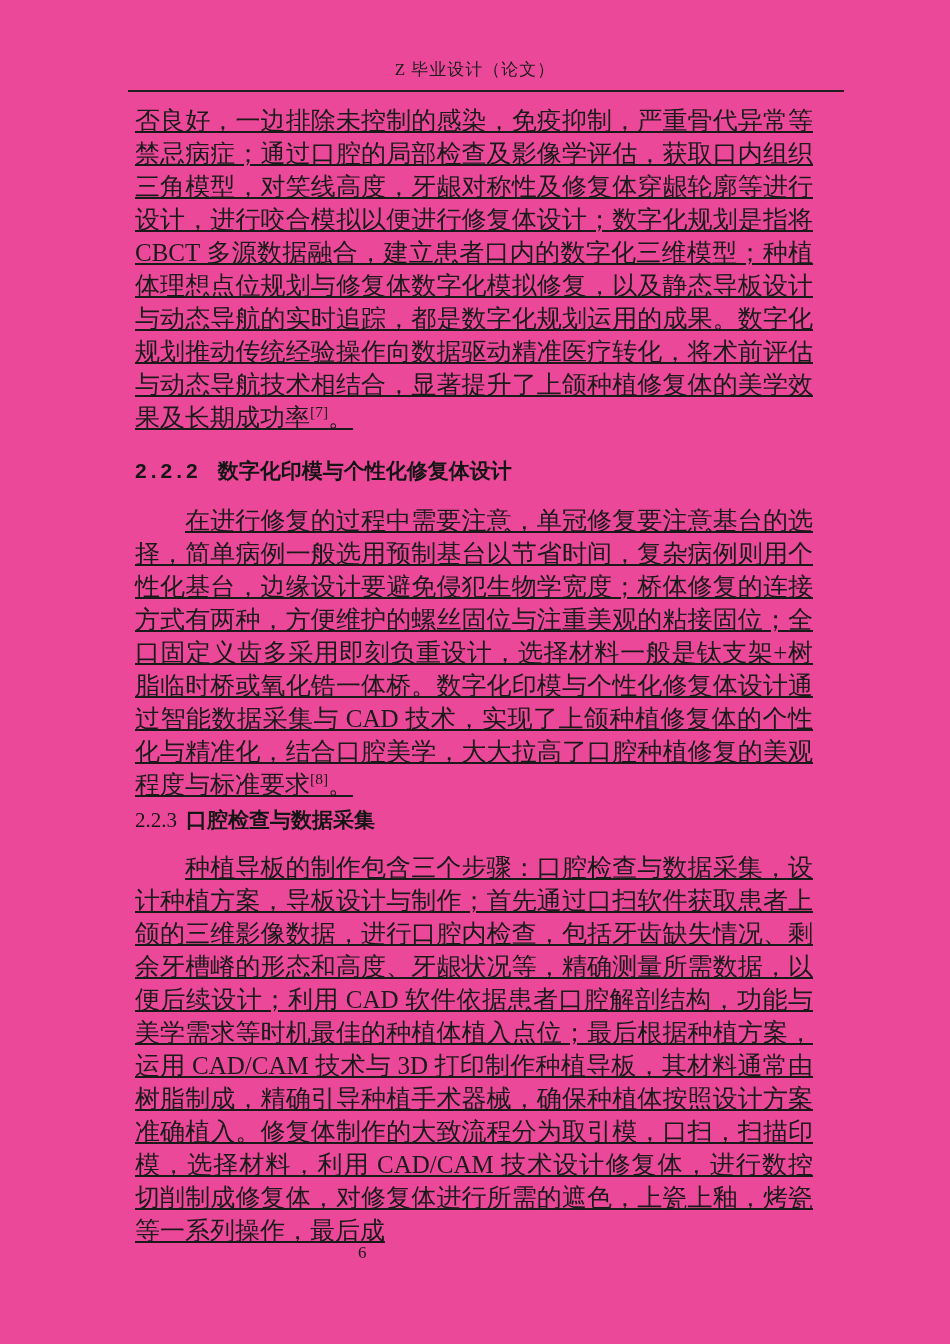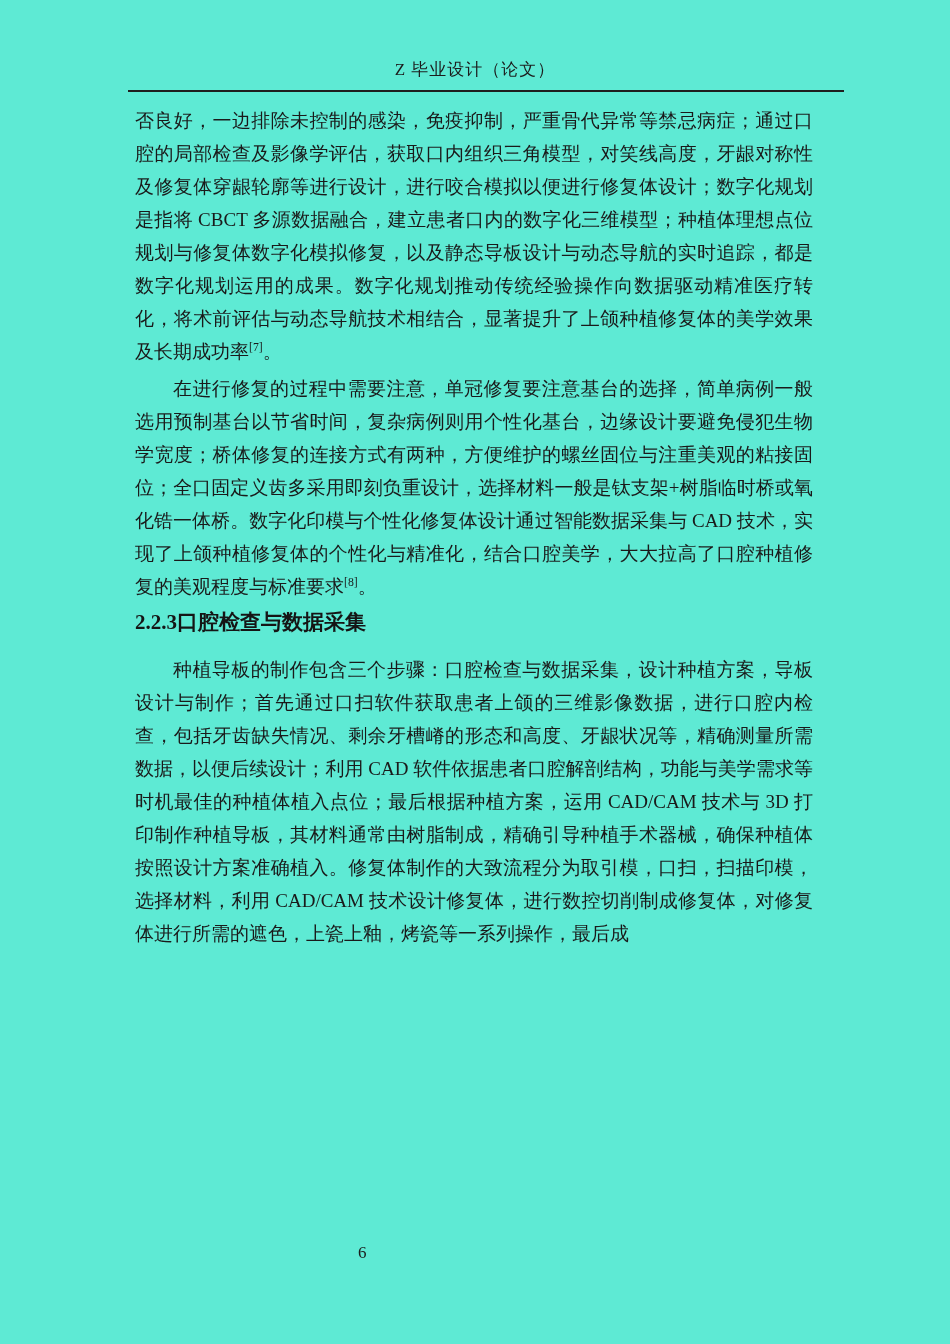--- a/index.html
+++ b/index.html
@@ -4,21 +4,21 @@
 <style>
   html, body {
     margin: 0;
     padding: 0;
     background: #ffffff;
   }
   .page {
     position: relative;
     width: 950px;
     height: 1344px;
-    background: #5eead4;
+    background: #ec4899;
     color: #1a1a1a;
     overflow: hidden;
     font-family: "Liberation Serif", "DejaVu Serif", serif;
   }
   .header-title {
     position: absolute;
     top: 58px;
     left: 0;
     width: 100%;
     text-align: center;
@@ -36,25 +36,26 @@
     background: #1f1f1f;
   }
   .content {
     position: absolute;
     top: 104px;
     left: 135px;
     width: 678px;
   }
   .para {
     margin: 0;
-    font-size: 19px;
+    font-size: 25px;
     line-height: 33px;
     text-align: justify;
     color: #1a1a1a;
     word-break: break-all;
+    text-decoration: underline;
   }
   .para + .para { margin-top: 4px; }
   .para.indent { text-indent: 2em; }
   .cite {
     font-size: 0.62em;
     line-height: 0;
     vertical-align: super;
   }
   .heading {
     margin: 20px 0 16px 0;
@@ -66,21 +67,22 @@
   }
   .heading.h223 { margin: 2px 0 14px 0; }
   .h-num-sans {
     font-family: "Liberation Sans", "DejaVu Sans", sans-serif;
     font-weight: bold;
     letter-spacing: 4px;
     margin-right: 16px;
   }
   .h-num-serif {
     font-family: "Liberation Serif", "DejaVu Serif", serif;
-    font-weight: 700;
+    font-weight: 400;
+    margin-right: 9px;
   }
   .page-number {
     position: absolute;
     top: 1243px;
     left: 358px;
     font-size: 17px;
     color: #1c1c1c;
     font-family: "Liberation Serif", "DejaVu Serif", serif;
   }
 </style>
@@ -89,20 +91,21 @@
 
 <div class="page">
 
   <div class="header-title">Z 毕业设计（论文）</div>
   <div class="header-rule"></div>
 
   <div class="content">
 
     <p class="para"><span>否良好，一边排除未控制的感染，免疫抑制，严重骨代异常等禁忌病症；通过口腔的局部检查及影像学评估，获取口内组织三角模型，对笑线高度，牙龈对称性及修复体穿龈轮廓等进行设计，进行咬合模拟以便进行修复体设计；数字化规划是指将 CBCT 多源数据融合，建立患者口内的数字化三维模型；种植体理想点位规划与修复体数字化模拟修复，以及静态导板设计与动态导航的实时追踪，都是数字化规划运用的成果。数字化规划推动传统经验操作向数据驱动精准医疗转化，将术前评估与动态导航技术相结合，显著提升了上颌种植修复体的美学效果及长期成功率</span><sup class="cite">[7]</sup><span>。</span></p>
 
+    <h3 class="heading h222"><span class="h-num-sans">2.2.2</span><span class="h-title">数字化印模与个性化修复体设计</span></h3>
 
 
     <p class="para indent"><span>在进行修复的过程中需要注意，单冠修复要注意基台的选择，简单病例一般选用预制基台以节省时间，复杂病例则用个性化基台，边缘设计要避免侵犯生物学宽度；桥体修复的连接方式有两种，方便维护的螺丝固位与注重美观的粘接固位；全口固定义齿多采用即刻负重设计，选择材料一般是钛支架+树脂临时桥或氧化锆一体桥。数字化印模与个性化修复体设计通过智能数据采集与 CAD 技术，实现了上颌种植修复体的个性化与精准化，结合口腔美学，大大拉高了口腔种植修复的美观程度与标准要求</span><sup class="cite">[8]</sup><span>。</span></p>
 
     <h3 class="heading h223"><span class="h-num-serif">2.2.3</span><span class="h-title">口腔检查与数据采集</span></h3>
 
     <p class="para indent"><span>种植导板的制作包含三个步骤：口腔检查与数据采集，设计种植方案，导板设计与制作；首先通过口扫软件获取患者上颌的三维影像数据，进行口腔内检查，包括牙齿缺失情况、剩余牙槽嵴的形态和高度、牙龈状况等，精确测量所需数据，以便后续设计；利用 CAD 软件依据患者口腔解剖结构，功能与美学需求等时机最佳的种植体植入点位；最后根据种植方案，运用 CAD/CAM 技术与 3D 打印制作种植导板，其材料通常由树脂制成，精确引导种植手术器械，确保种植体按照设计方案准确植入。修复体制作的大致流程分为取引模，口扫，扫描印模，选择材料，利用 CAD/CAM 技术设计修复体，进行数控切削制成修复体，对修复体进行所需的遮色，上瓷上釉，烤瓷等一系列操作，最后成</span></p>
 
   </div>
 

